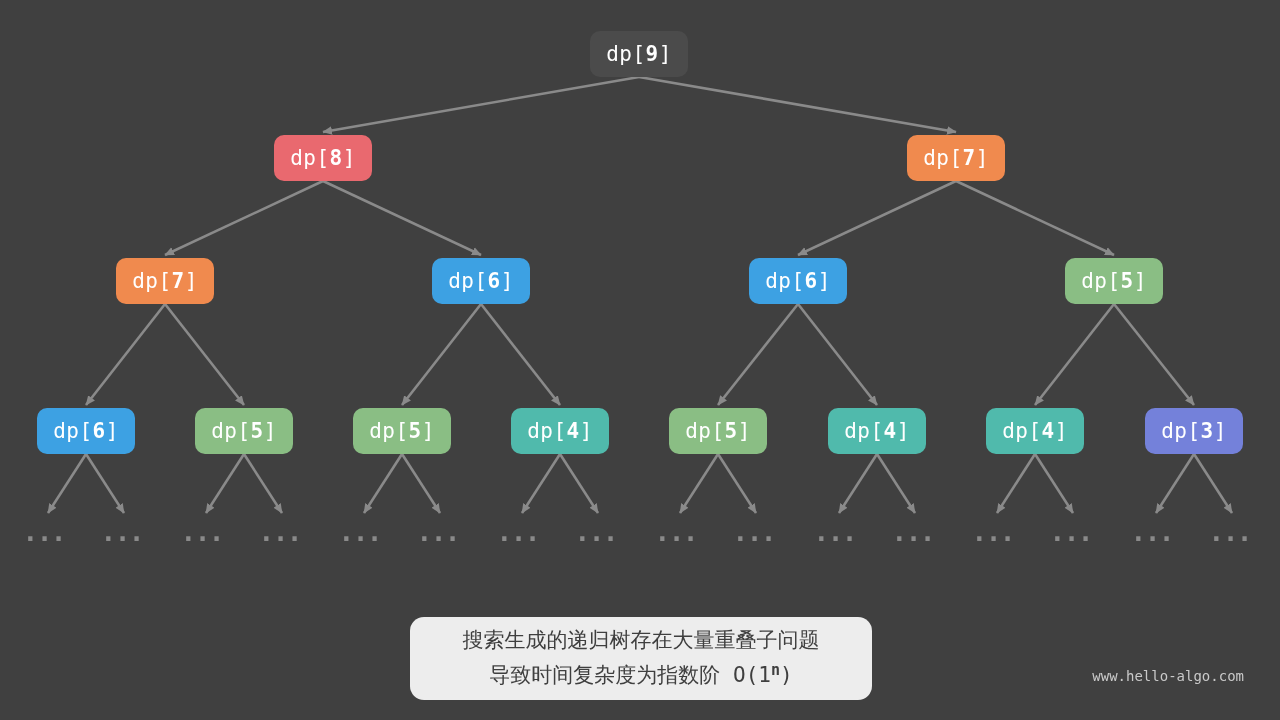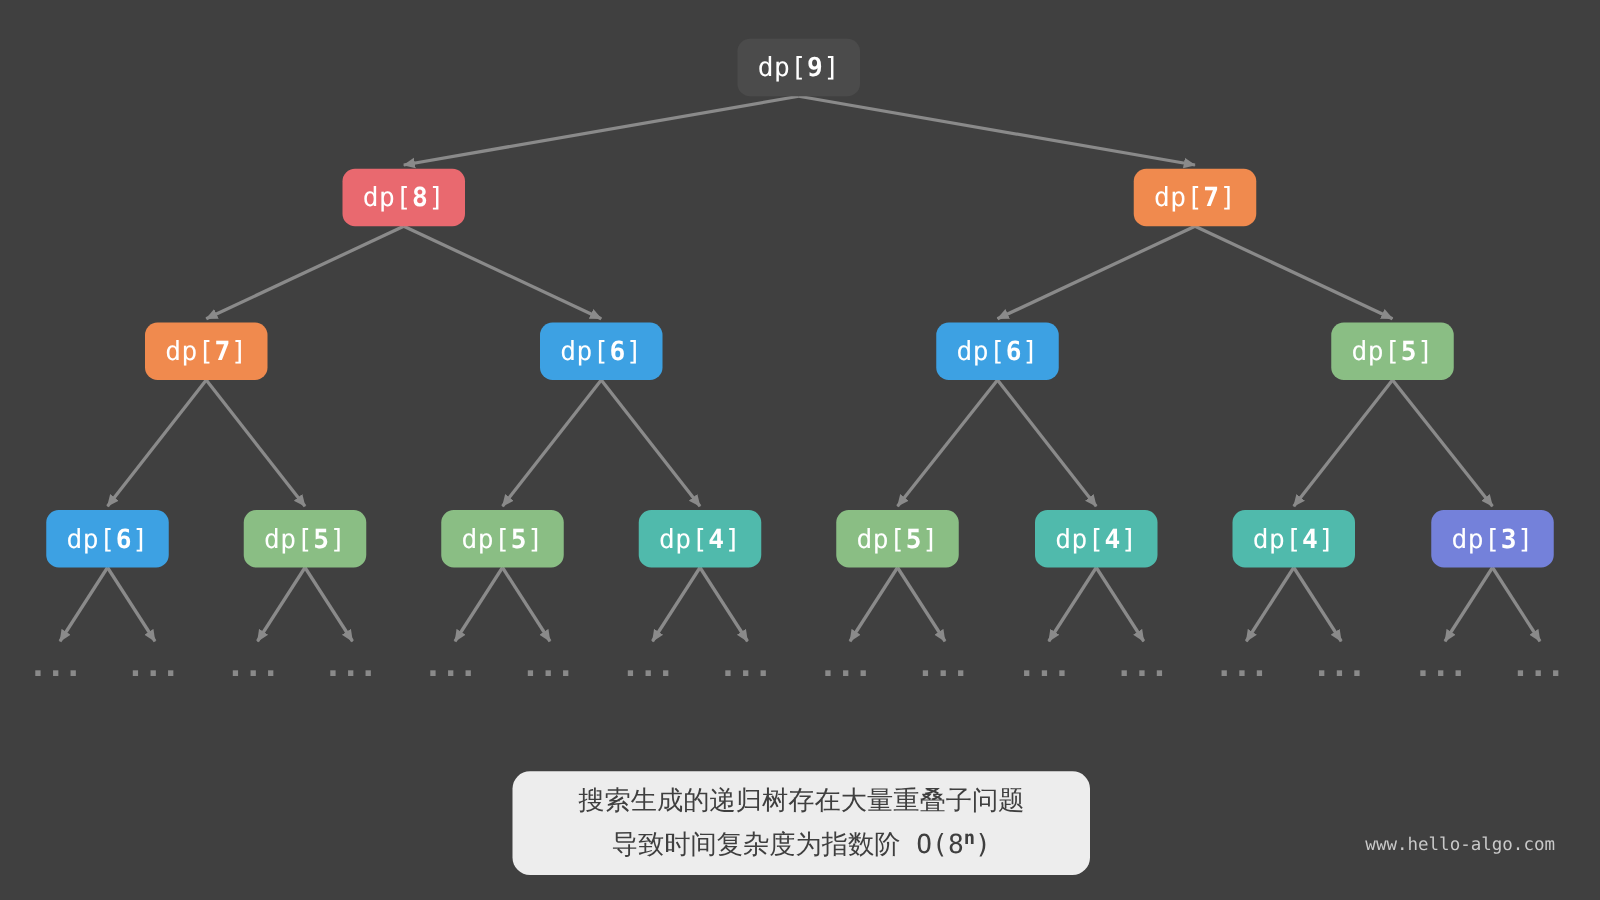--- a/index.html
+++ b/index.html
@@ -208,19 +208,19 @@
       <div class="ellipsis" style="left: 1042px; top: 521px;">...</div>
       <div class="ellipsis" style="left: 1123px; top: 521px;">...</div>
       <div class="ellipsis" style="left: 1201px; top: 521px;">...</div>
     </div>
 
   <div class="caption">
     <div class="cap-line">
       <span>搜索生成的递归树存在大量重叠子问题</span>
     </div>
     <div class="cap-line">
-      <span>导致时间复杂度为指数阶 </span><span class="formula"><span>O(8</span><span class="sup">n</span><span>)</span></span>
+      <span>导致时间复杂度为指数阶 </span><span class="formula"><span>O(1</span><span class="sup">n</span><span>)</span></span>
     </div>
   </div>
 
   <div class="watermark">www.hello-algo.com</div>
 
 </div>
 
 </body></html>

